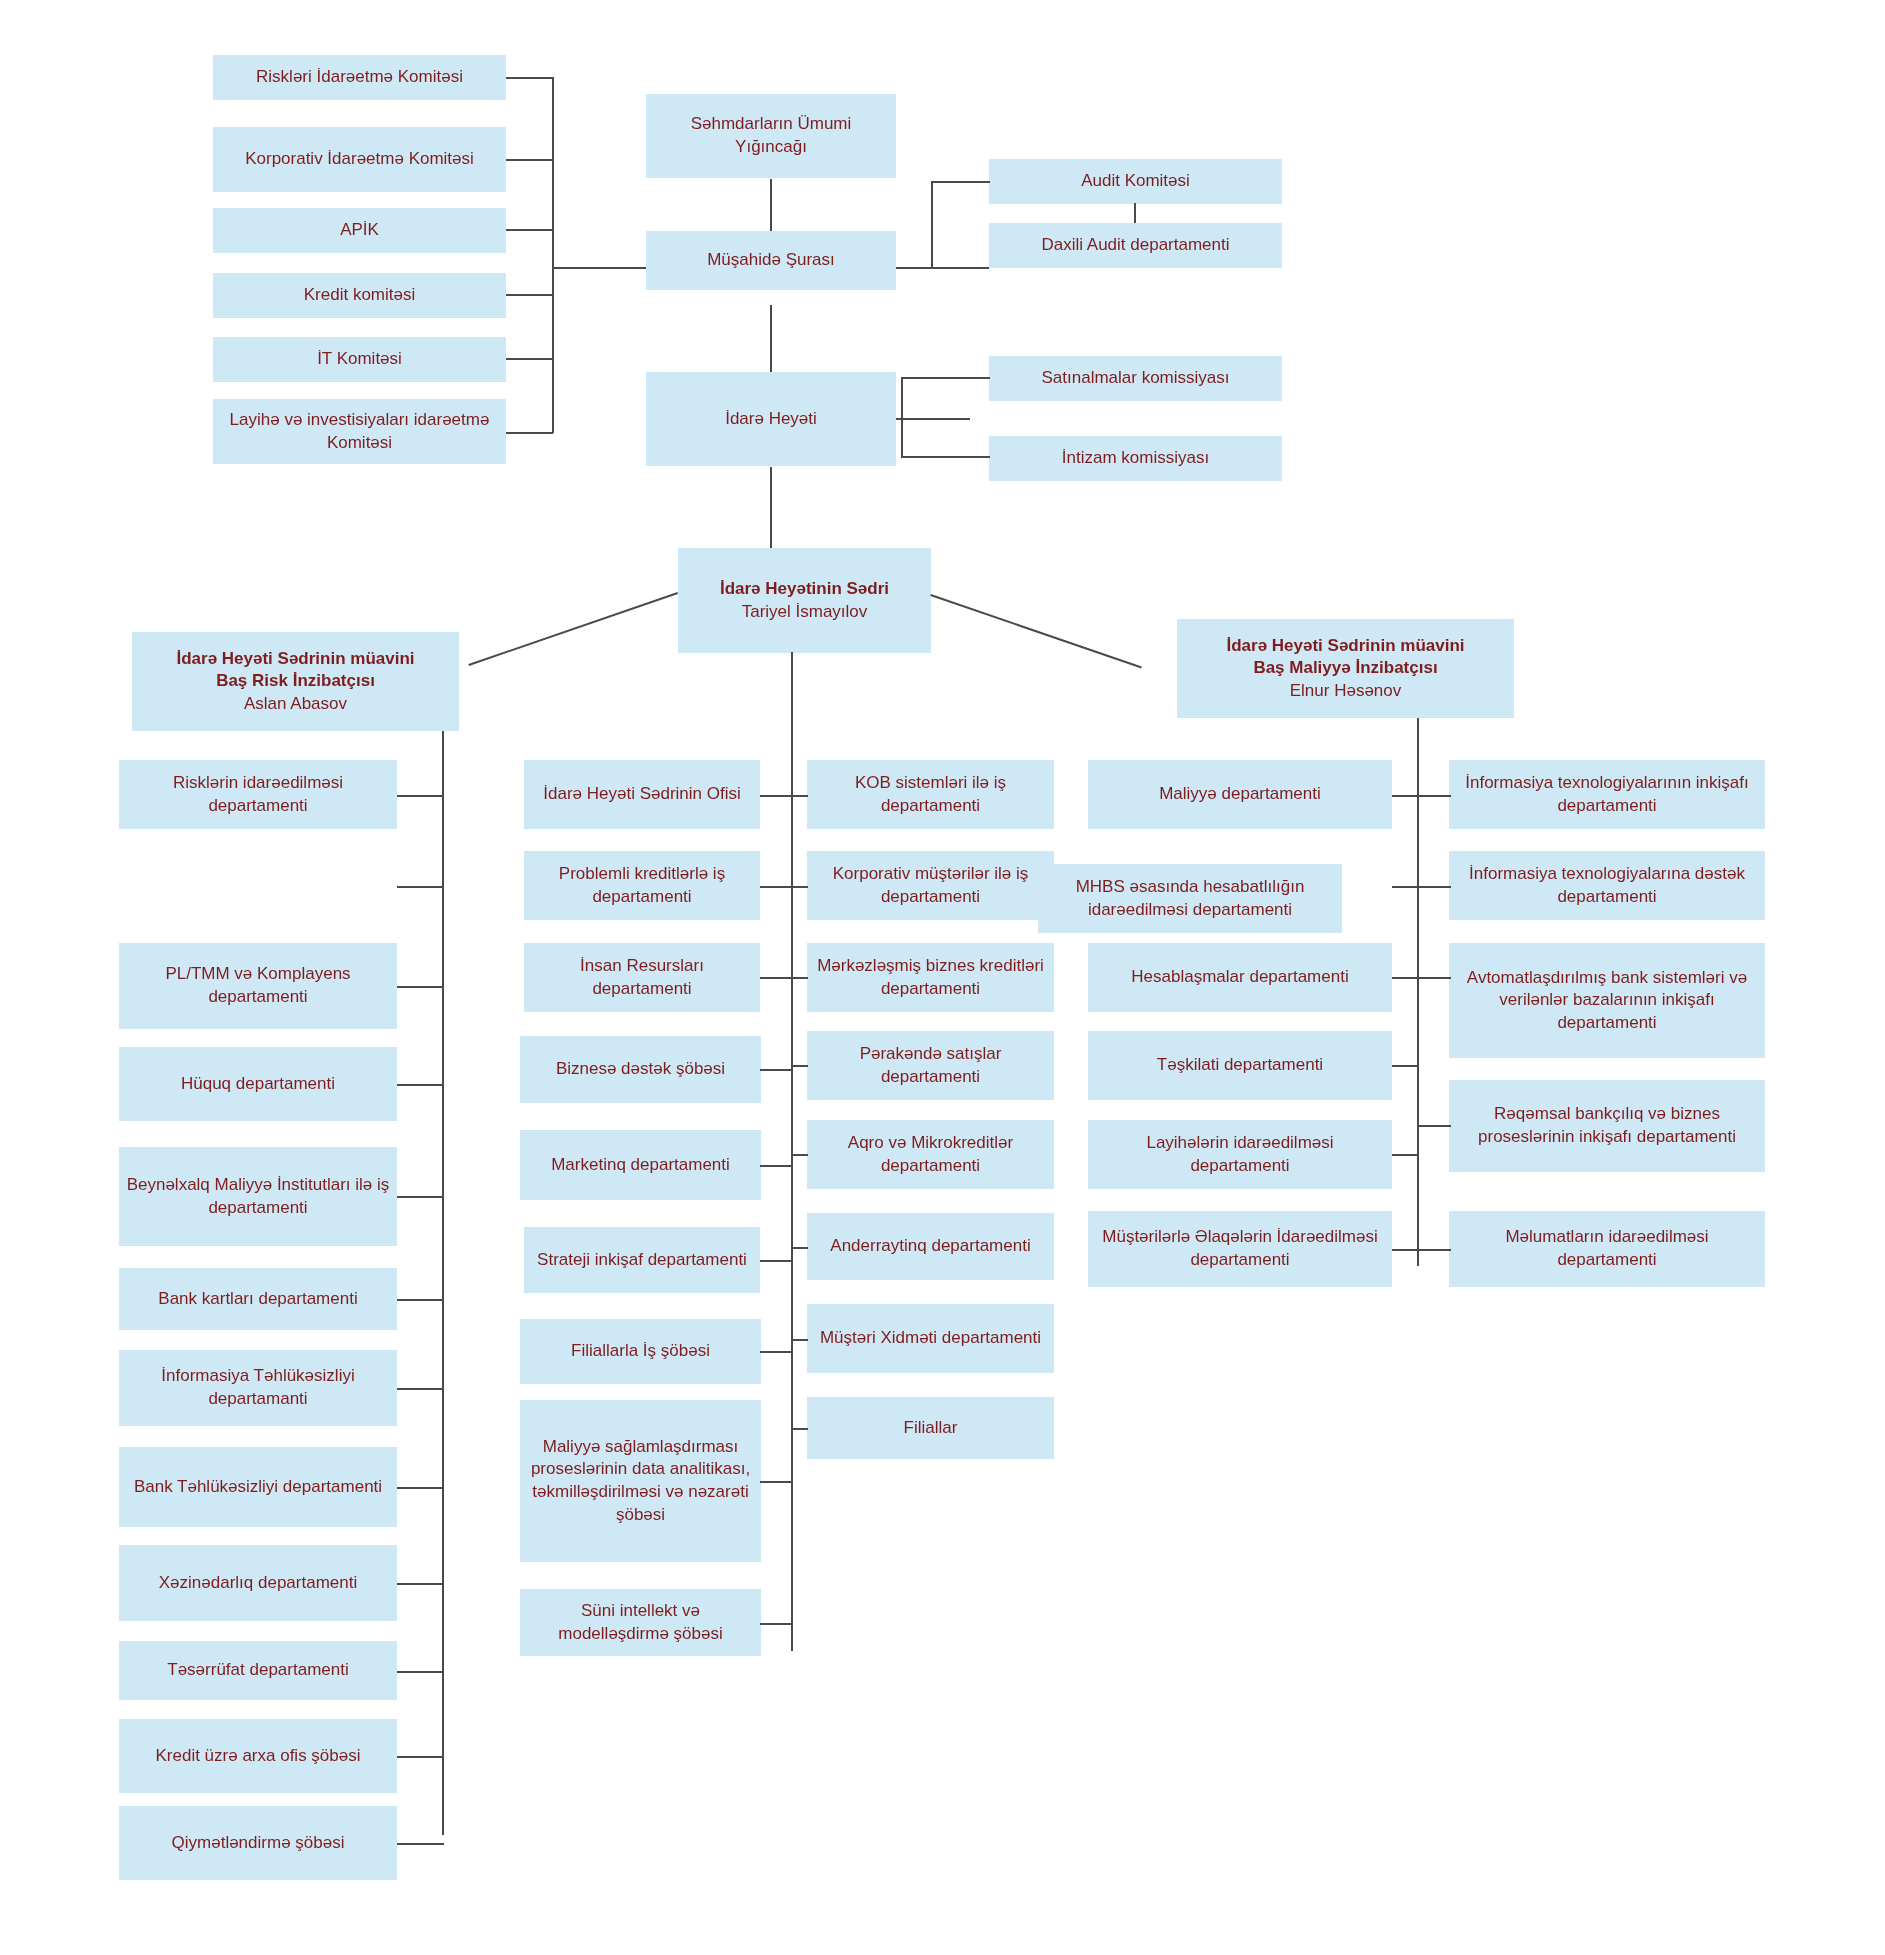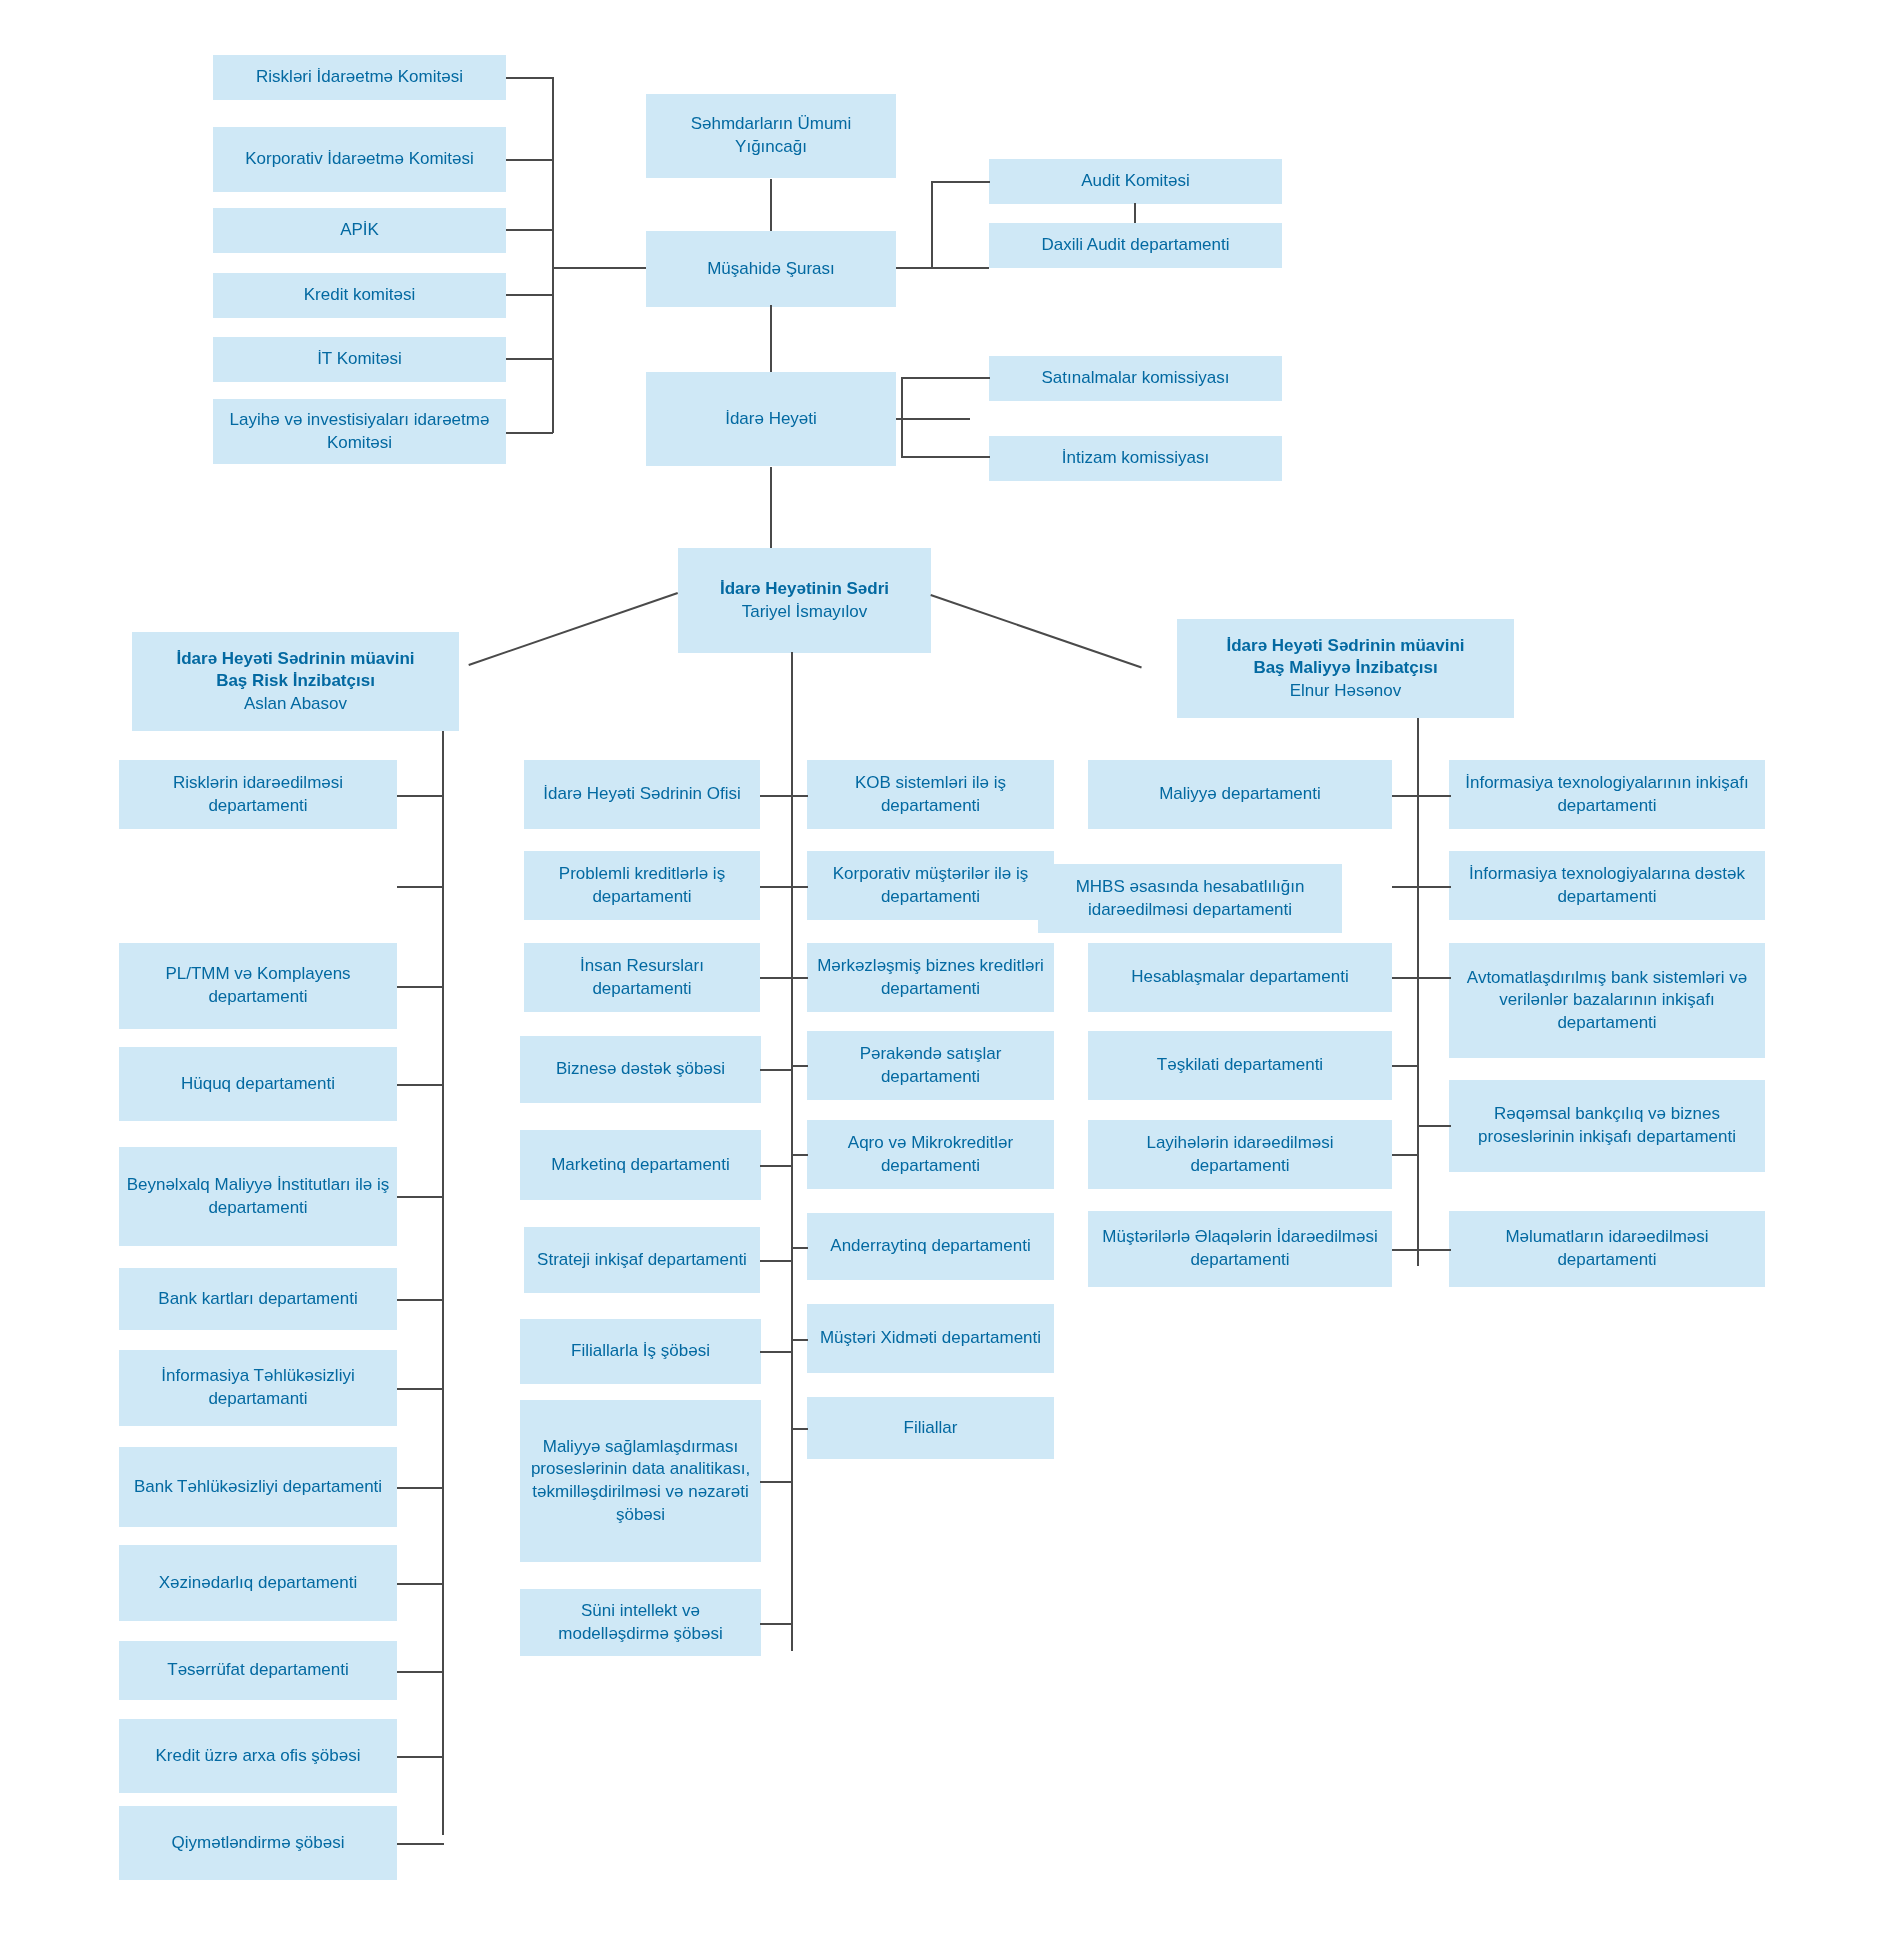--- a/index.html
+++ b/index.html
@@ -1,18 +1,18 @@
 <!DOCTYPE html>
 <html style="font-size:10.8px"><head>
 <meta charset="utf-8">
 <style>
   html,body{margin:0;padding:0;background:#ffffff;}
   body{font-family:"Liberation Sans",sans-serif;color:#222;}
   #chart{position:relative;width:1886px;height:1955px;background:#fff;overflow:hidden;}
-  .box{position:absolute;background:#cfe8f6;box-sizing:border-box;display:flex;align-items:center;justify-content:center;text-align:center;line-height:1.33;color:#0369a1;padding:2.7px 6.7px;font-size:17px;}
+  .box{position:absolute;background:#cfe8f6;box-sizing:border-box;display:flex;align-items:center;justify-content:center;text-align:center;line-height:1.33;color:#7f1d1d;padding:2.7px 6.7px;font-size:17px;}
   .box.bold{font-weight:bold;}
   .box .sub{font-weight:normal;display:block;}
   .line{position:absolute;background:#4a4a4a;}
   .hline{height:2px;}
   .vline{width:2px;}
   .diag{position:absolute;height:2px;background:#4a4a4a;transform-origin:0 0;}
 </style>
 </head>
 <body>
 
@@ -44,21 +44,21 @@
   <div class="line hline" style="left:506px;top:358px;width:47px;"></div>
   <div class="line hline" style="left:506px;top:432px;width:47px;"></div>
 
   <div class="line vline" style="left:552px;top:77px;height:356px;"></div>
   <div class="line hline" style="left:552px;top:267px;width:94px;"></div>
 
   <div class="box" style="left:646px;top:94px;width:250px;height:84px;">
       <span>Səhmdarların Ümumi Yığıncağı</span>
     </div>
   <div class="line vline" style="left:770px;top:179px;height:52px;"></div>
-  <div class="box" style="left:646px;top:231px;width:250px;height:76px;">
+  <div class="box" style="left:646px;top:231px;width:250px;height:59px;">
       <span>Müşahidə Şurası</span>
     </div>
 
   <div class="box" style="left:989px;top:159px;width:293px;height:45px;">
       <span>Audit Komitəsi</span>
     </div>
   <div class="box" style="left:989px;top:223px;width:293px;height:45px;">
       <span>Daxili Audit departamenti</span>
     </div>
   <div class="line vline" style="left:1134px;top:203px;height:20px;"></div>

